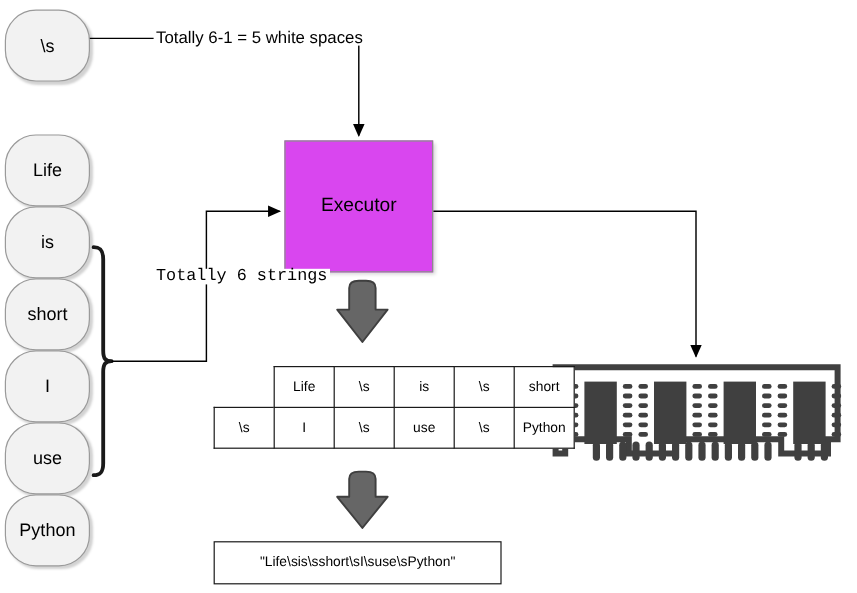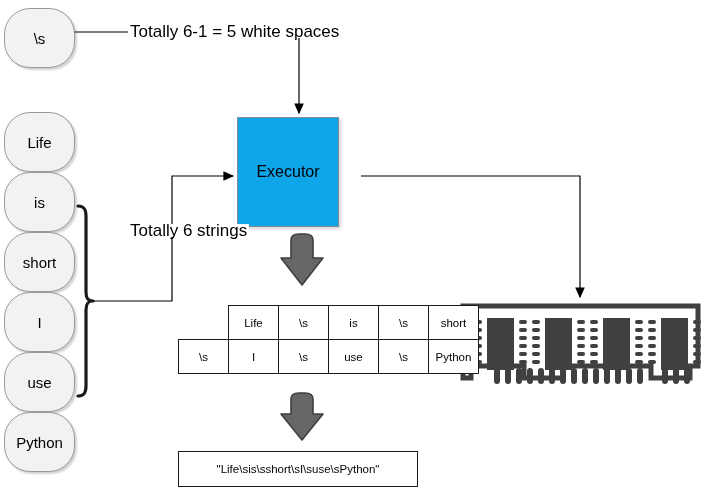--- a/index.html
+++ b/index.html
@@ -42,37 +42,37 @@
     color: #000000;
     box-shadow: 2px 2px 2px rgba(0,0,0,0.18);
   }
   .token-node span { line-height: 1; }
 
   
   .executor-box {
     position: absolute;
     left: 237px;
     top: 117px;
-    width: 102px;
+    width: 124px;
     height: 110px;
-    background: #0ea5e9;
+    background: #d946ef;
     border: 1px solid #8c8c8c;
     box-sizing: border-box;
     display: flex;
     align-items: center;
     justify-content: center;
     font-size: 16px;
     color: #000;
     box-shadow: 2px 2px 3px rgba(0,0,0,0.16);
   }
 
   
   .edge-label {
     position: absolute;
-    font-size: 17px;
+    font-size: 14px;
     color: #000;
     white-space: nowrap;
     background: #ffffff;
     padding: 0 2px;
     line-height: 13px;
   }
 
   
   .token-table {
     position: absolute;
@@ -273,21 +273,21 @@
   <div class="token-node" style="left:4px; top:412px;">
     <span>Python</span>
   </div>
 
   <div class="executor-box">
     <span>Executor</span>
   </div>
 
   <div class="edge-label" style="left:128px; top:25px;">Totally 6-1 = 5 white spaces</div>
 
-  <div class="edge-label" style="left:128px; top:224px;">Totally 6 strings</div>
+  <div class="edge-label" style="left:128px; top:224px;font-family:Liberation Mono, monospace;">Totally 6 strings</div>
 
 
   <table class="token-table">
     <tbody>
       <tr>
         <td class="blank-cell"></td>
         <td>Life</td>
         <td>\s</td>
         <td>is</td>
         <td>\s</td>

